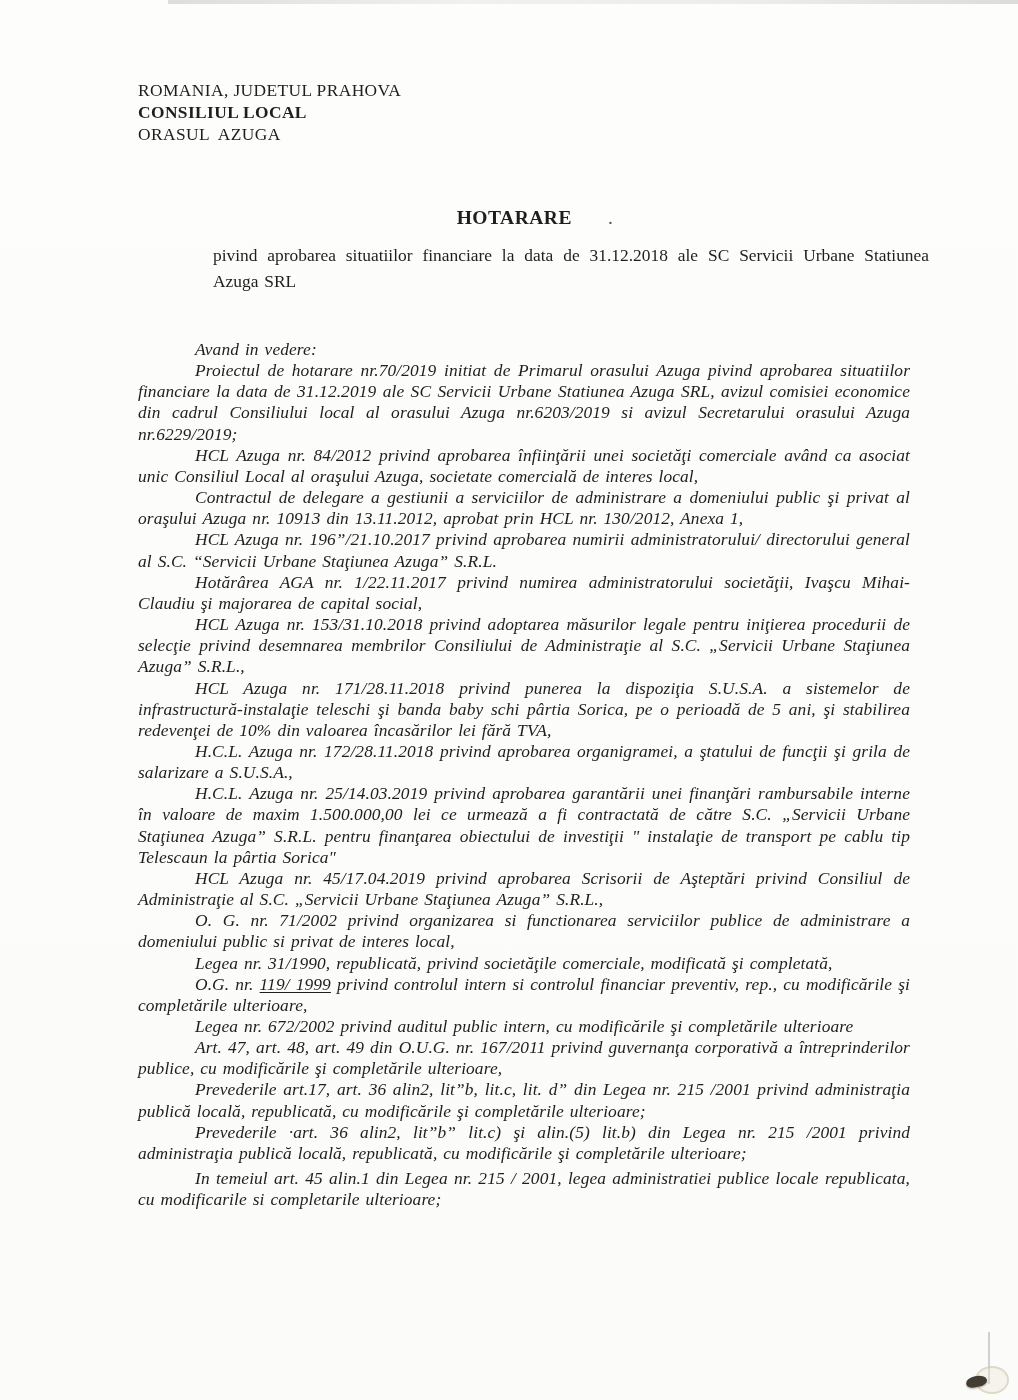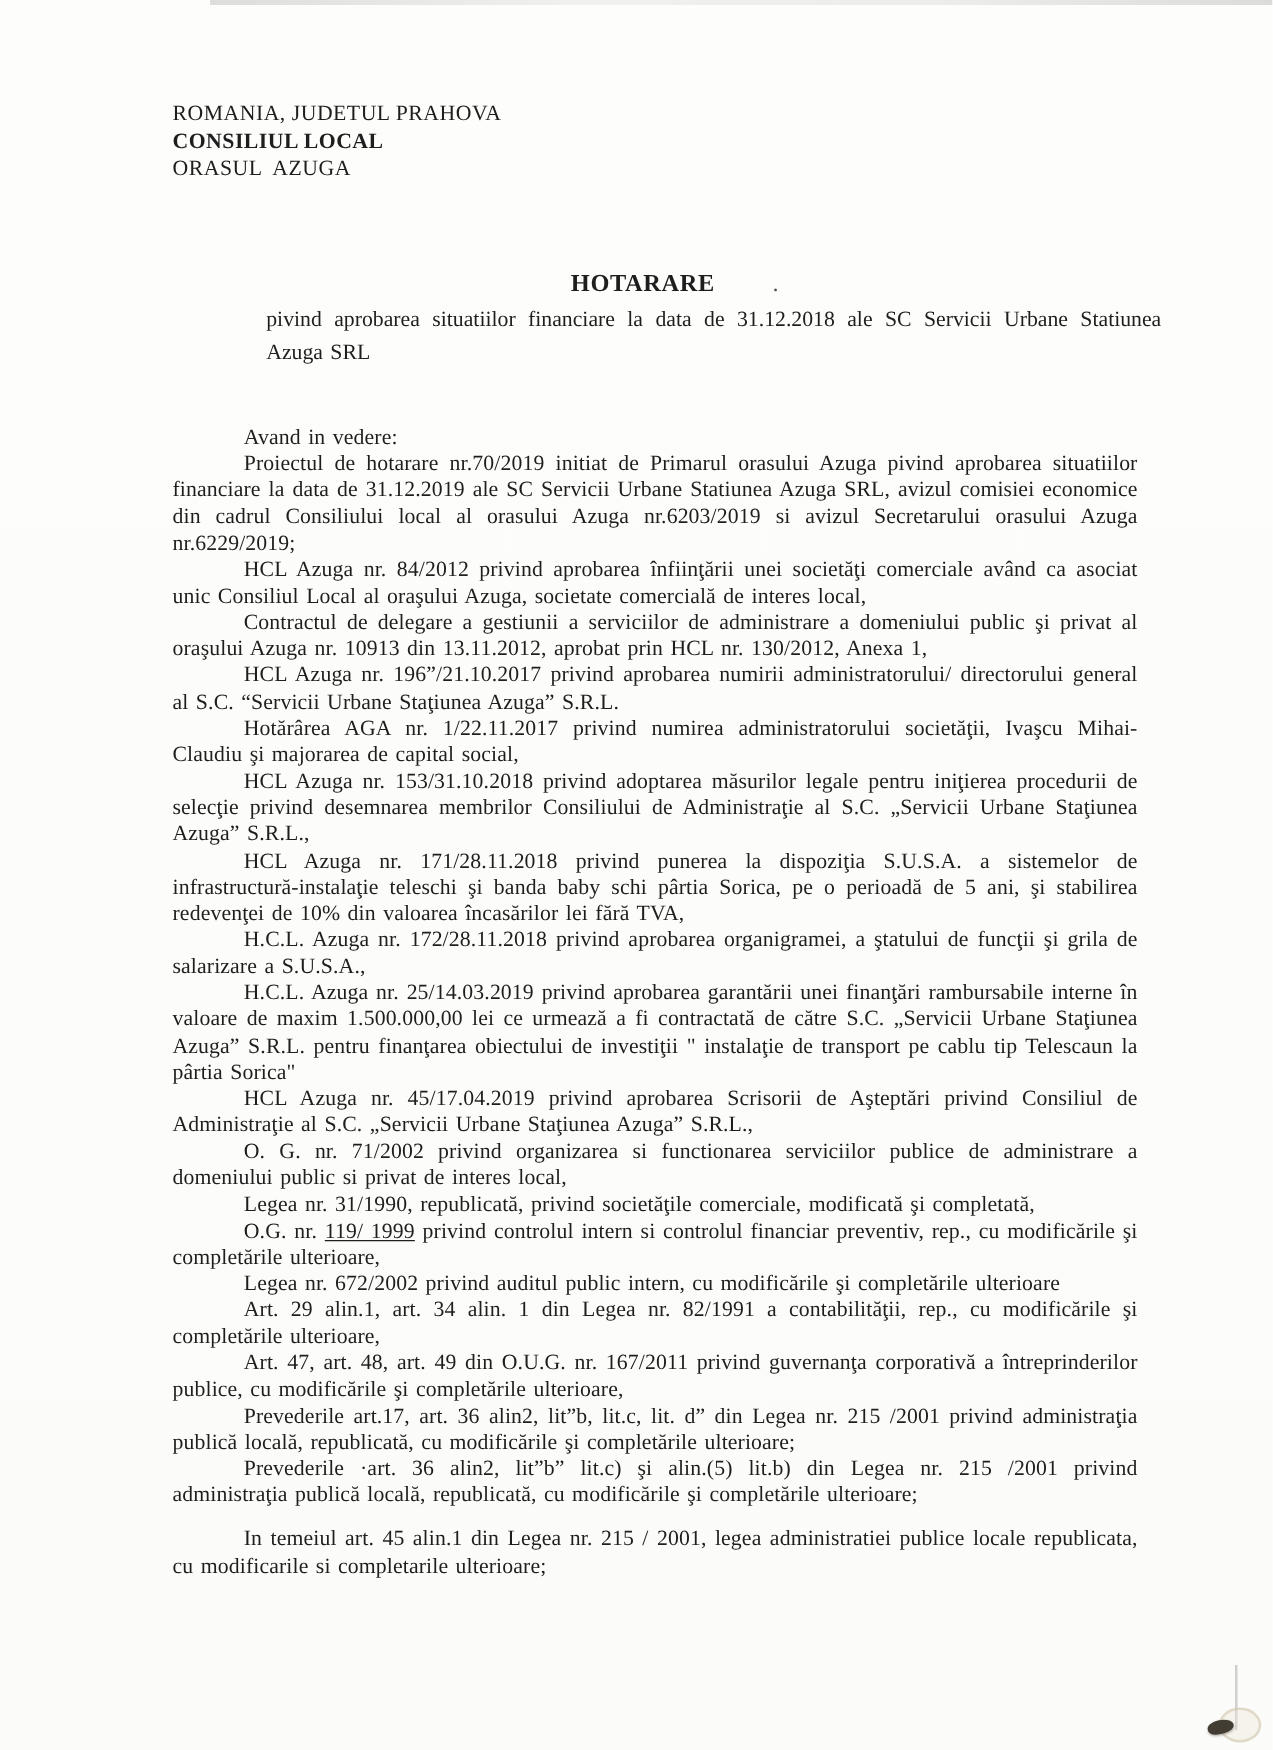--- a/index.html
+++ b/index.html
@@ -47,21 +47,21 @@
     top: 201px;
     left: 138px;
     width: 772px;
     text-align: center;
     font-size: 19.5px;
     font-weight: bold;
     letter-spacing: 0.5px;
   }
   .doc-title {
     display: inline-block;
-    margin: 16px;
+    margin: 6px;
     font-size: 19.5px;
     transform: translateX(16px);
   }
   .title-dot {
     display: inline-block;
     margin-left: 46px;
     font-weight: normal;
     color: #555;
   }
   .subtitle {
@@ -82,22 +82,23 @@
     width: 772px;
     font-size: 17.4px;
     line-height: 21.15px;
     text-align: justify;
     word-spacing: 1.5px;
     letter-spacing: 0.1px;
   }
   .para {
     margin: 0;
     text-indent: 57px;
+    font-style: italic;
   }
-  .para.closing { margin-top: 14px; }
+  .para.closing { margin-top: 4px; }
   .underline {
     text-decoration: underline;
     text-underline-offset: 2px;
   }
   
   .smudge-line {
     position: absolute;
     left: 988px;
     top: 1332px;
     width: 2px;
@@ -156,21 +157,20 @@
         <p class="para">Hotărârea AGA nr. 1/22.11.2017 privind numirea administratorului societăţii, Ivaşcu Mihai-Claudiu şi majorarea de capital social,</p>
         <p class="para">HCL Azuga nr. 153/31.10.2018 privind adoptarea măsurilor legale pentru iniţierea procedurii de selecţie privind desemnarea membrilor Consiliului de Administraţie al S.C. „Servicii Urbane Staţiunea Azuga” S.R.L.,</p>
         <p class="para">HCL Azuga nr. 171/28.11.2018 privind punerea la dispoziţia S.U.S.A. a sistemelor de infrastructură-instalaţie teleschi şi banda baby schi pârtia Sorica, pe o perioadă de 5 ani, şi stabilirea redevenţei de 10% din valoarea încasărilor lei fără TVA,</p>
         <p class="para">H.C.L. Azuga nr. 172/28.11.2018 privind aprobarea organigramei, a ştatului de funcţii şi grila de salarizare a S.U.S.A.,</p>
         <p class="para">H.C.L. Azuga nr. 25/14.03.2019 privind aprobarea garantării unei finanţări rambursabile interne în valoare de maxim 1.500.000,00 lei ce urmează a fi contractată de către S.C. „Servicii Urbane Staţiunea Azuga” S.R.L. pentru finanţarea obiectului de investiţii " instalaţie de transport pe cablu tip Telescaun la pârtia Sorica"</p>
         <p class="para">HCL Azuga nr. 45/17.04.2019 privind aprobarea Scrisorii de Aşteptări privind Consiliul de Administraţie al S.C. „Servicii Urbane Staţiunea Azuga” S.R.L.,</p>
         <p class="para">O. G. nr. 71/2002 privind organizarea si functionarea serviciilor publice de administrare a domeniului public si privat de interes local,</p>
         <p class="para">Legea nr. 31/1990, republicată, privind societăţile comerciale, modificată şi completată,</p>
         <p class="para"><span>O.G. nr. </span><span class="underline">119/ 1999</span><span> privind controlul intern si controlul financiar preventiv, rep., cu modificările şi completările ulterioare,</span></p>
         <p class="para">Legea nr. 672/2002 privind auditul public intern, cu modificările şi completările ulterioare</p>
-        <p class="para">Art. 29 alin.1, art. 34 alin. 1 din Legea nr. 82/1991 a contabilităţii, rep., cu modificările şi completările ulterioare,</p>
         <p class="para">Art. 47, art. 48, art. 49 din O.U.G. nr. 167/2011 privind guvernanţa corporativă a întreprinderilor publice, cu modificările şi completările ulterioare,</p>
         <p class="para">Prevederile art.17, art. 36 alin2, lit”b, lit.c, lit. d” din Legea nr. 215 /2001 privind administraţia publică locală, republicată, cu modificările şi completările ulterioare;</p>
         <p class="para">Prevederile ·art. 36 alin2, lit”b” lit.c) şi alin.(5) lit.b)  din Legea nr. 215 /2001 privind administraţia publică locală, republicată, cu modificările şi completările ulterioare;</p>
       </div>
     <p class="para closing">In temeiul art. 45 alin.1 din Legea nr. 215 / 2001, legea administratiei publice locale republicata, cu modificarile si completarile ulterioare;</p>
   </main>
 
   <div class="smudge-line"></div>
   <div class="smudge-halo"></div>
   <div class="smudge-dark"></div>

